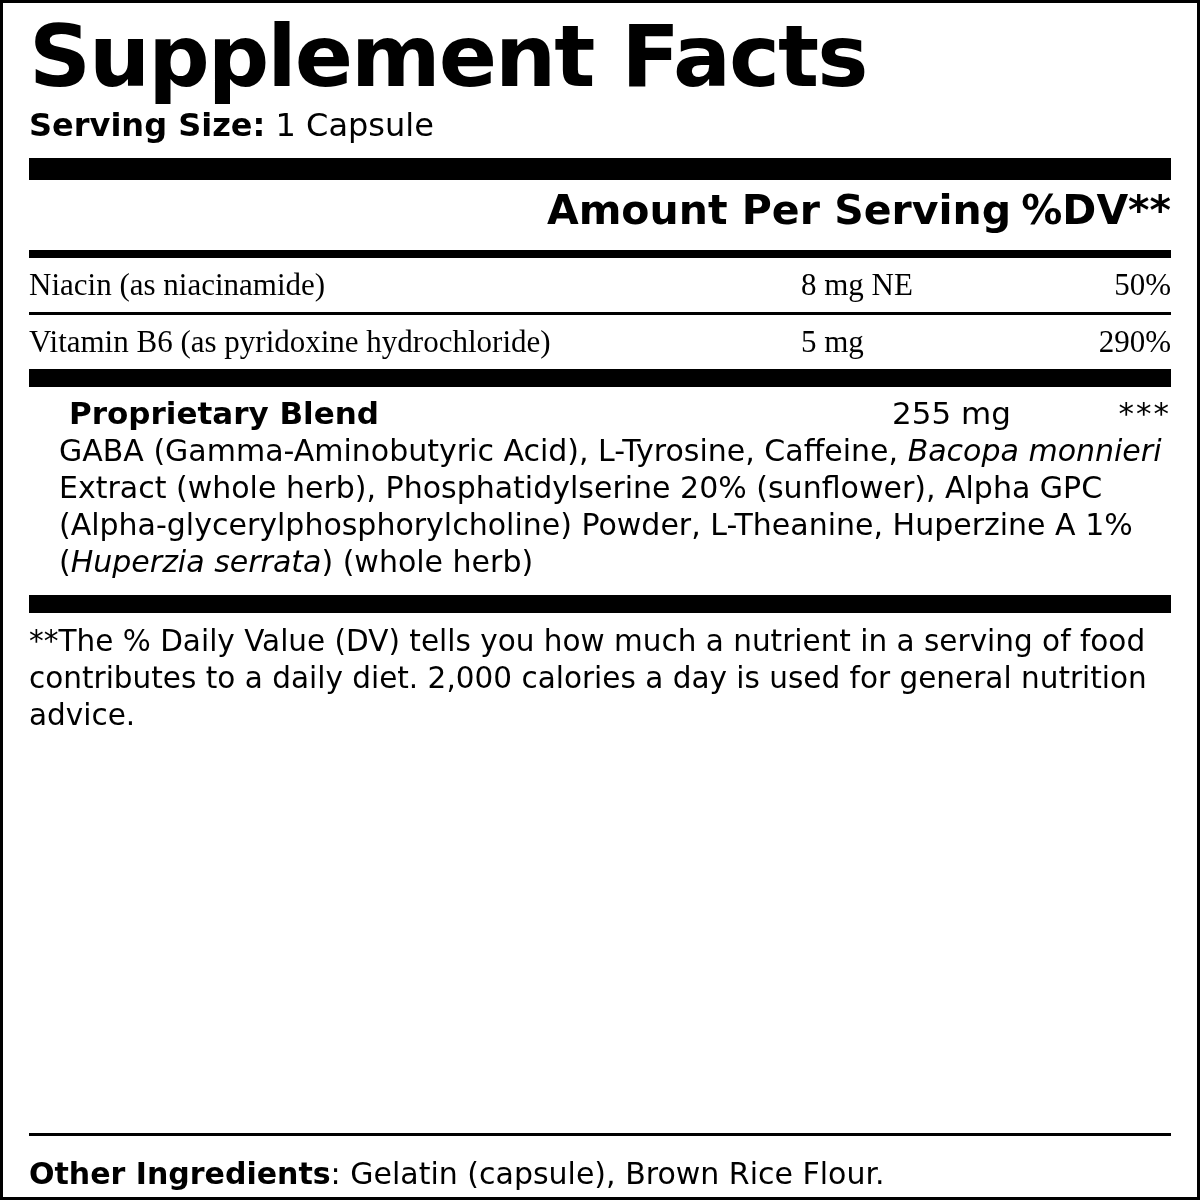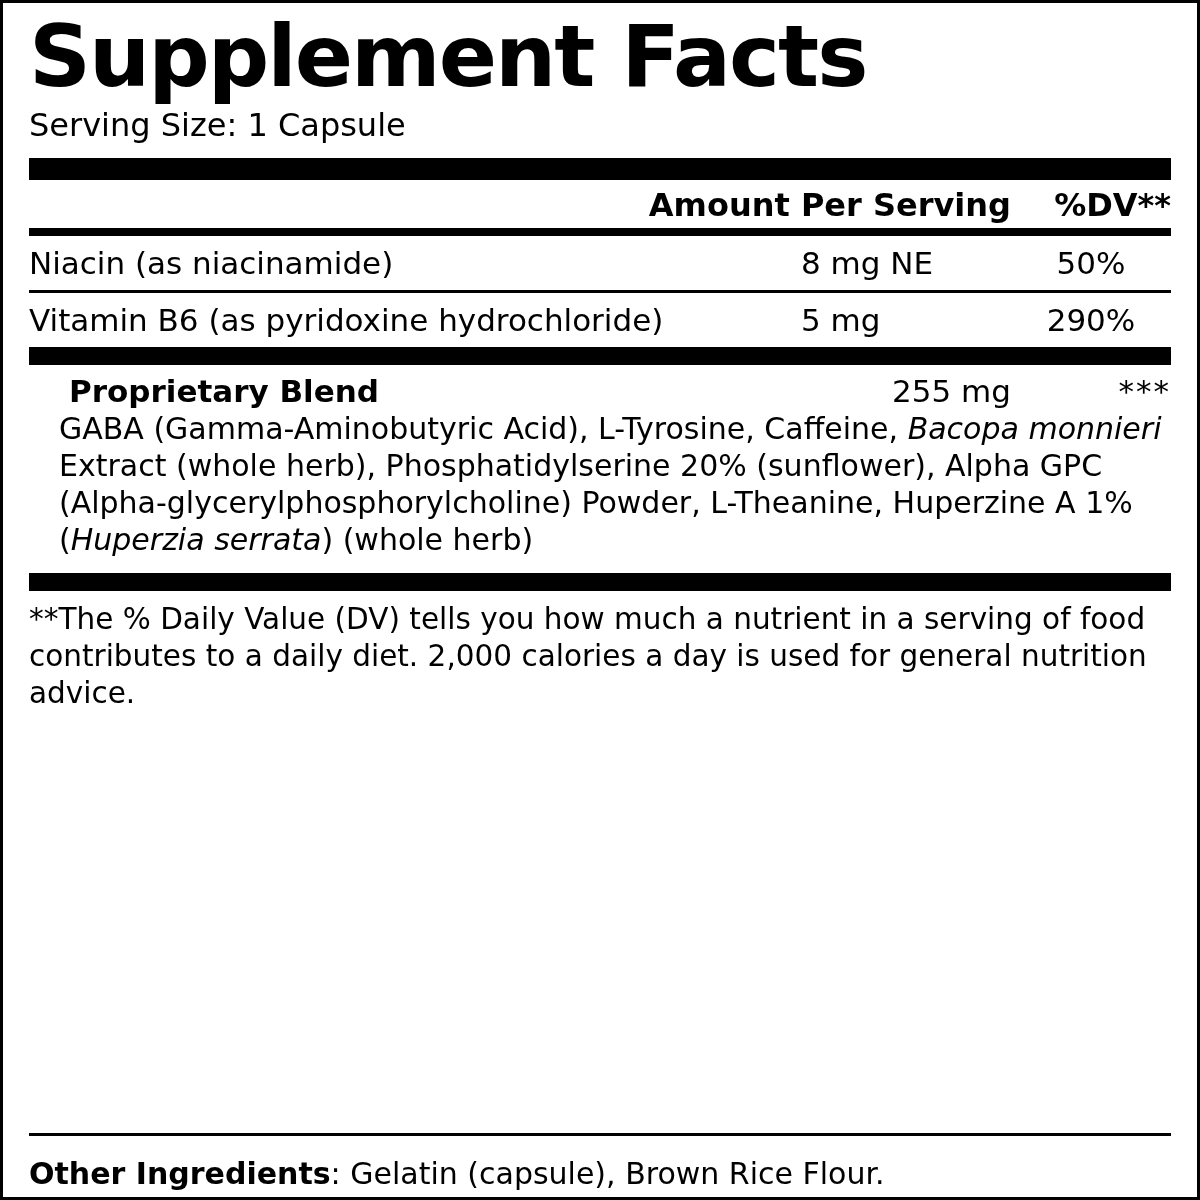--- a/index.html
+++ b/index.html
@@ -31,21 +31,21 @@
     margin: 4px 0 6px 0;
     white-space: nowrap;
     text-align: left;
   }
   .serving-line {
     font-size: 32px;
     line-height: 1.28;
     white-space: nowrap;
   }
   .serving-line b {
-    font-weight: 400;
+    font-weight: 700;
   }
   .rule-thick {
     height: 22px;
     background: #000;
     margin-top: 12px;
   }
   .rule-thick-2 {
     height: 18px;
     background: #000;
   }
@@ -55,47 +55,48 @@
   }
   .rule-thin {
     height: 3px;
     background: #000;
   }
   .hdr-row {
     display: flex;
     align-items: flex-end;
     justify-content: flex-end;
     font-weight: 700;
-    font-size: 32px;
-    padding: 6px 0 4px 0;
+    font-size: 41px;
+    padding: 6px 0 16px 0;
   }
   .hdr-amount {
     text-align: right;
   }
   .hdr-dv {
     width: 160px;
     text-align: right;
   }
   .nutrient-row {
     display: flex;
     align-items: baseline;
     font-size: 31px;
     padding: 9px 0 9px 0;
+    font-family: Liberation Serif, serif;
   }
   .nutrient-name {
     flex: 1 1 auto;
     white-space: nowrap;
   }
   .nutrient-amt {
     width: 210px;
     white-space: nowrap;
   }
   .nutrient-dv {
     width: 160px;
-    text-align: center;
+    text-align: right;
     white-space: nowrap;
   }
   .blend-row {
     display: flex;
     align-items: baseline;
     font-size: 31px;
     padding: 8px 0 0 0;
     margin-left: 40px;
   }
   .blend-name {

